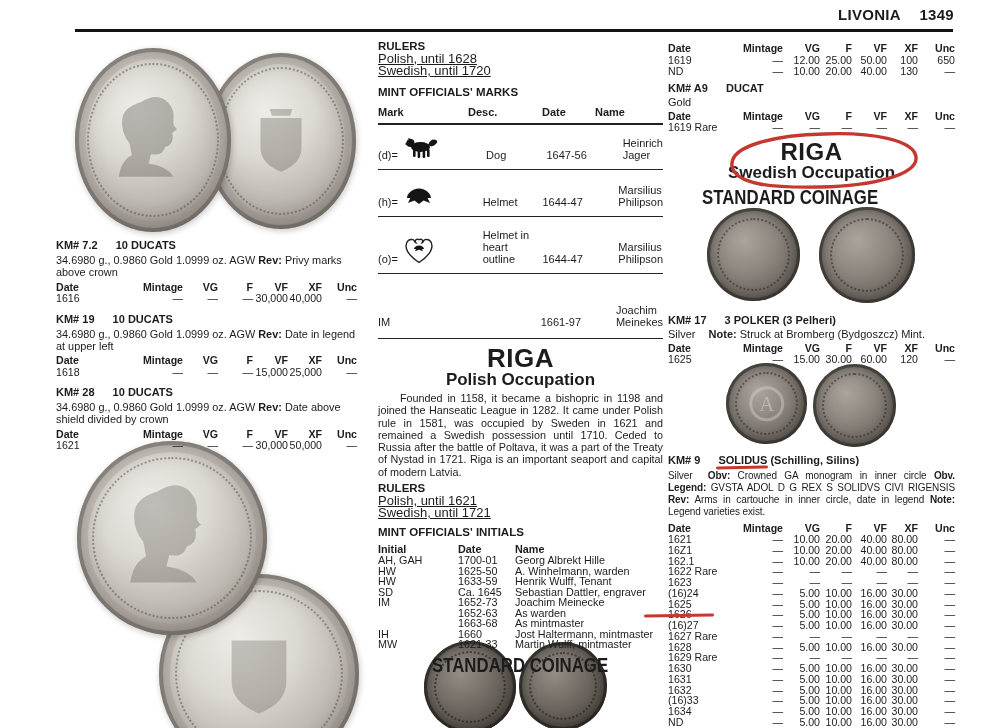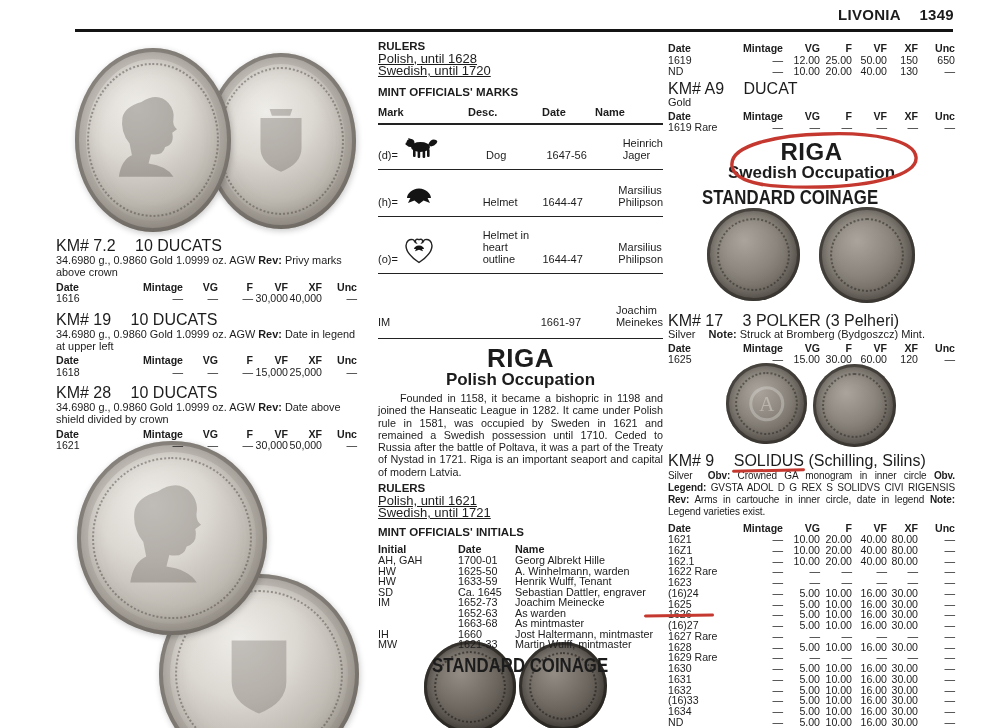--- a/index.html
+++ b/index.html
@@ -12,21 +12,21 @@
   .hdr-rule{position:absolute;top:29px;left:75px;width:878px;height:3px;background:#141414;z-index:3;}
 
   
   .col{position:absolute;z-index:2;}
   .left-col{left:56px;top:238px;width:306px;}
   .mid-col{left:378px;top:40px;width:285px;}
   .right-col{left:668px;top:42px;width:287px;}
 
   
   .listing{margin-bottom:7px;}
-  .km-head{font-size:16px;font-weight:normal;line-height:15px;}
+  .km-head{font-size:11px;font-weight:bold;line-height:15px;}
   .km-head .km-no{margin-right:15px;}
   .spec{font-size:10.9px;line-height:12.4px;margin-top:1px;}
   .blab{font-weight:bold;}
 
   
   .price-table{margin-top:2px;font-size:10.6px;}
   .price-table .t-head,.price-table .t-row{display:grid;grid-template-columns:68px 47px 37px 32px 35px 31px 37px;}
   .w301 .t-head,.w301 .t-row{grid-template-columns:78px 49px 35px 35px 35px 34px 35px;}
   .price-table .t-head{font-weight:bold;line-height:12.5px;}
   .price-table .t-row{line-height:11.2px;}
@@ -391,21 +391,21 @@
           <span class="c c4">VF</span>
           <span class="c c5">XF</span>
           <span class="c c6">Unc</span>
         </div>
         <div class="t-row">
           <span class="c c0">1619</span>
           <span class="c c1">—</span>
           <span class="c c2">12.00</span>
           <span class="c c3">25.00</span>
           <span class="c c4">50.00</span>
-          <span class="c c5">150</span>
+          <span class="c c5">100</span>
           <span class="c c6">650</span>
         </div>
         <div class="t-row">
           <span class="c c0">ND</span>
           <span class="c c1">—</span>
           <span class="c c2">10.00</span>
           <span class="c c3">20.00</span>
           <span class="c c4">40.00</span>
           <span class="c c5">130</span>
           <span class="c c6">—</span>

